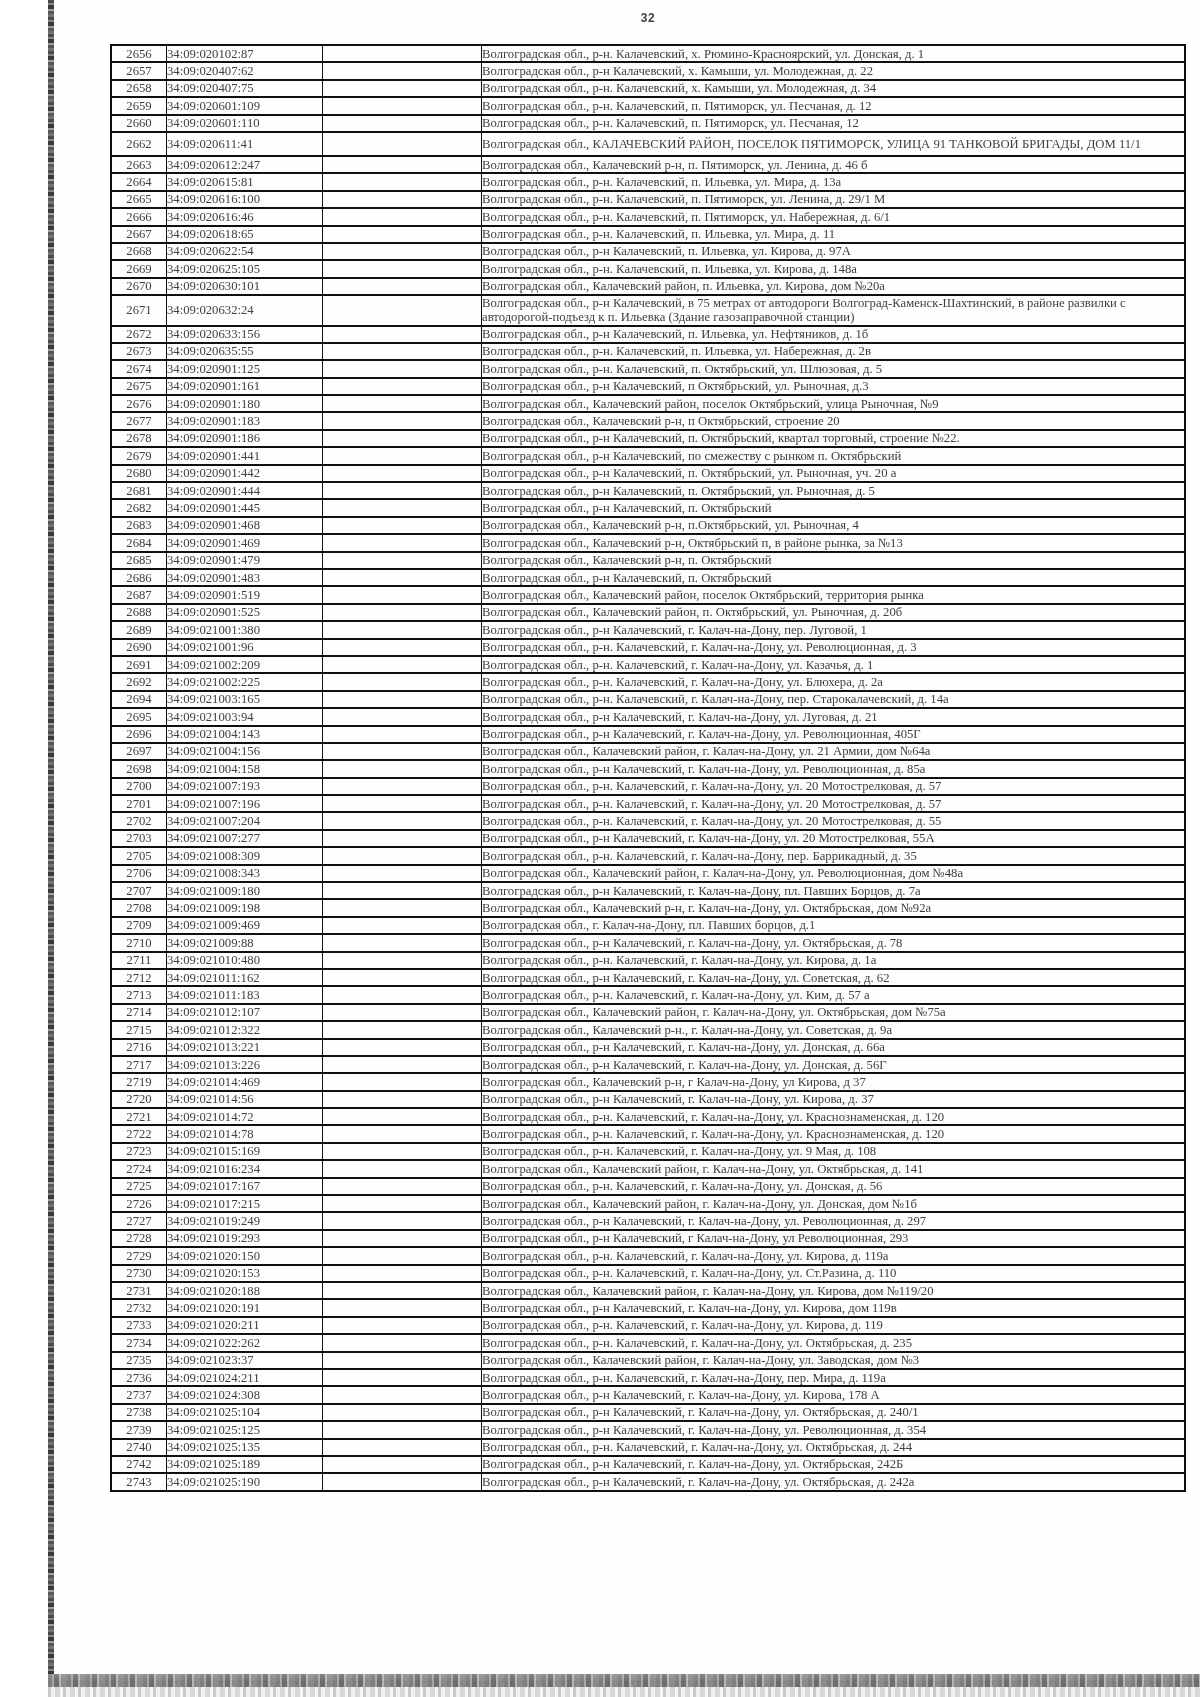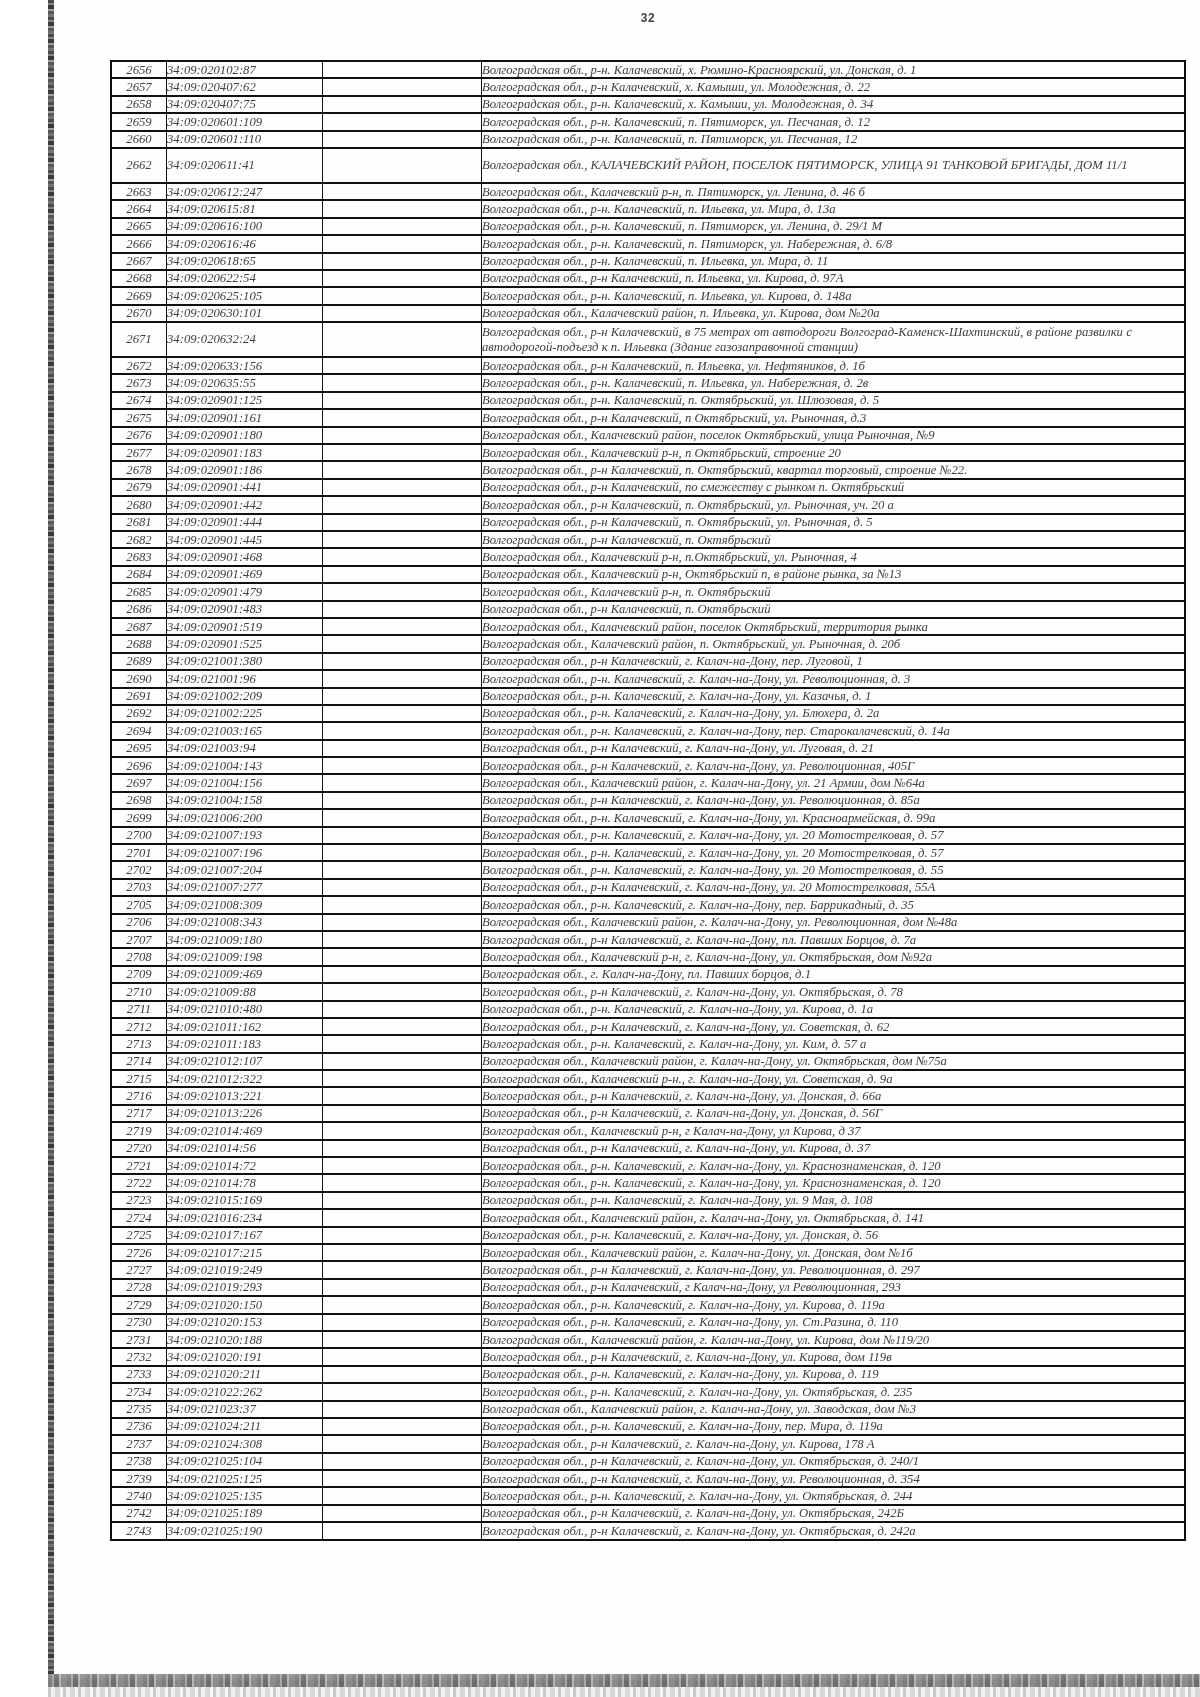--- a/index.html
+++ b/index.html
@@ -44,34 +44,33 @@
       rgba(110,110,110,.55) 0 26px, rgba(200,200,200,.12) 26px 120px);
     opacity:.5;
   }
   .page-number{
     position:absolute;top:11px;left:0;width:1200px;
     text-align:center;
     font-family:"Liberation Sans", sans-serif;
     font-weight:bold;font-size:12px;letter-spacing:.5px;
   }
   table.registry{
-    position:absolute;left:62px;top:60px;width:1076px;
+    position:absolute;left:62px;top:44px;width:1076px;
     border-collapse:collapse;table-layout:fixed;
     border:2.4px solid #0c0c0c;
-    font-style:italic;
   }
   table.registry td{
     border:1.4px solid #101010;
     border-top-width:2.1px;border-bottom-width:2.1px;
     padding:0;vertical-align:middle;
     font-size:12.7px;line-height:1.12;
     overflow:hidden;
   }
   tr.row{height:17.4px;}
-  tr.row.tall{height:35px;}
+  tr.row.tall{height:24px;}
   td.c-num{width:54px;text-align:center;}
   td.c-cad{width:155px;padding-left:4px;white-space:nowrap;}
   td.c-blank{width:158px;}
   td.c-addr{padding-left:4px;white-space:nowrap;}
   tr.tall td.c-addr{white-space:normal;}
 </style>
 </head>
 <body>
 
 <div class="page">
@@ -131,21 +130,21 @@
         <tr class="row">
     <td class="c-num">2665</td>
     <td class="c-cad">34:09:020616:100</td>
     <td class="c-blank"></td>
     <td class="c-addr">Волгоградская обл., р-н. Калачевский, п. Пятиморск, ул. Ленина, д. 29/1 М</td>
   </tr>
         <tr class="row">
     <td class="c-num">2666</td>
     <td class="c-cad">34:09:020616:46</td>
     <td class="c-blank"></td>
-    <td class="c-addr">Волгоградская обл., р-н. Калачевский, п. Пятиморск, ул. Набережная, д. 6/8</td>
+    <td class="c-addr">Волгоградская обл., р-н. Калачевский, п. Пятиморск, ул. Набережная, д. 6/1</td>
   </tr>
         <tr class="row">
     <td class="c-num">2667</td>
     <td class="c-cad">34:09:020618:65</td>
     <td class="c-blank"></td>
     <td class="c-addr">Волгоградская обл., р-н. Калачевский, п. Ильевка, ул. Мира, д. 11</td>
   </tr>
         <tr class="row">
     <td class="c-num">2668</td>
     <td class="c-cad">34:09:020622:54</td>
@@ -318,26 +317,20 @@
     <td class="c-num">2697</td>
     <td class="c-cad">34:09:021004:156</td>
     <td class="c-blank"></td>
     <td class="c-addr">Волгоградская обл., Калачевский район, г. Калач-на-Дону, ул. 21 Армии, дом №64а</td>
   </tr>
         <tr class="row">
     <td class="c-num">2698</td>
     <td class="c-cad">34:09:021004:158</td>
     <td class="c-blank"></td>
     <td class="c-addr">Волгоградская обл., р-н Калачевский, г. Калач-на-Дону, ул. Революционная, д. 85а</td>
-  </tr>
-        <tr class="row">
-    <td class="c-num">2699</td>
-    <td class="c-cad">34:09:021006:200</td>
-    <td class="c-blank"></td>
-    <td class="c-addr">Волгоградская обл., р-н. Калачевский, г. Калач-на-Дону, ул. Красноармейская, д. 99а</td>
   </tr>
         <tr class="row">
     <td class="c-num">2700</td>
     <td class="c-cad">34:09:021007:193</td>
     <td class="c-blank"></td>
     <td class="c-addr">Волгоградская обл., р-н. Калачевский, г. Калач-на-Дону, ул. 20 Мотострелковая, д. 57</td>
   </tr>
         <tr class="row">
     <td class="c-num">2701</td>
     <td class="c-cad">34:09:021007:196</td>

